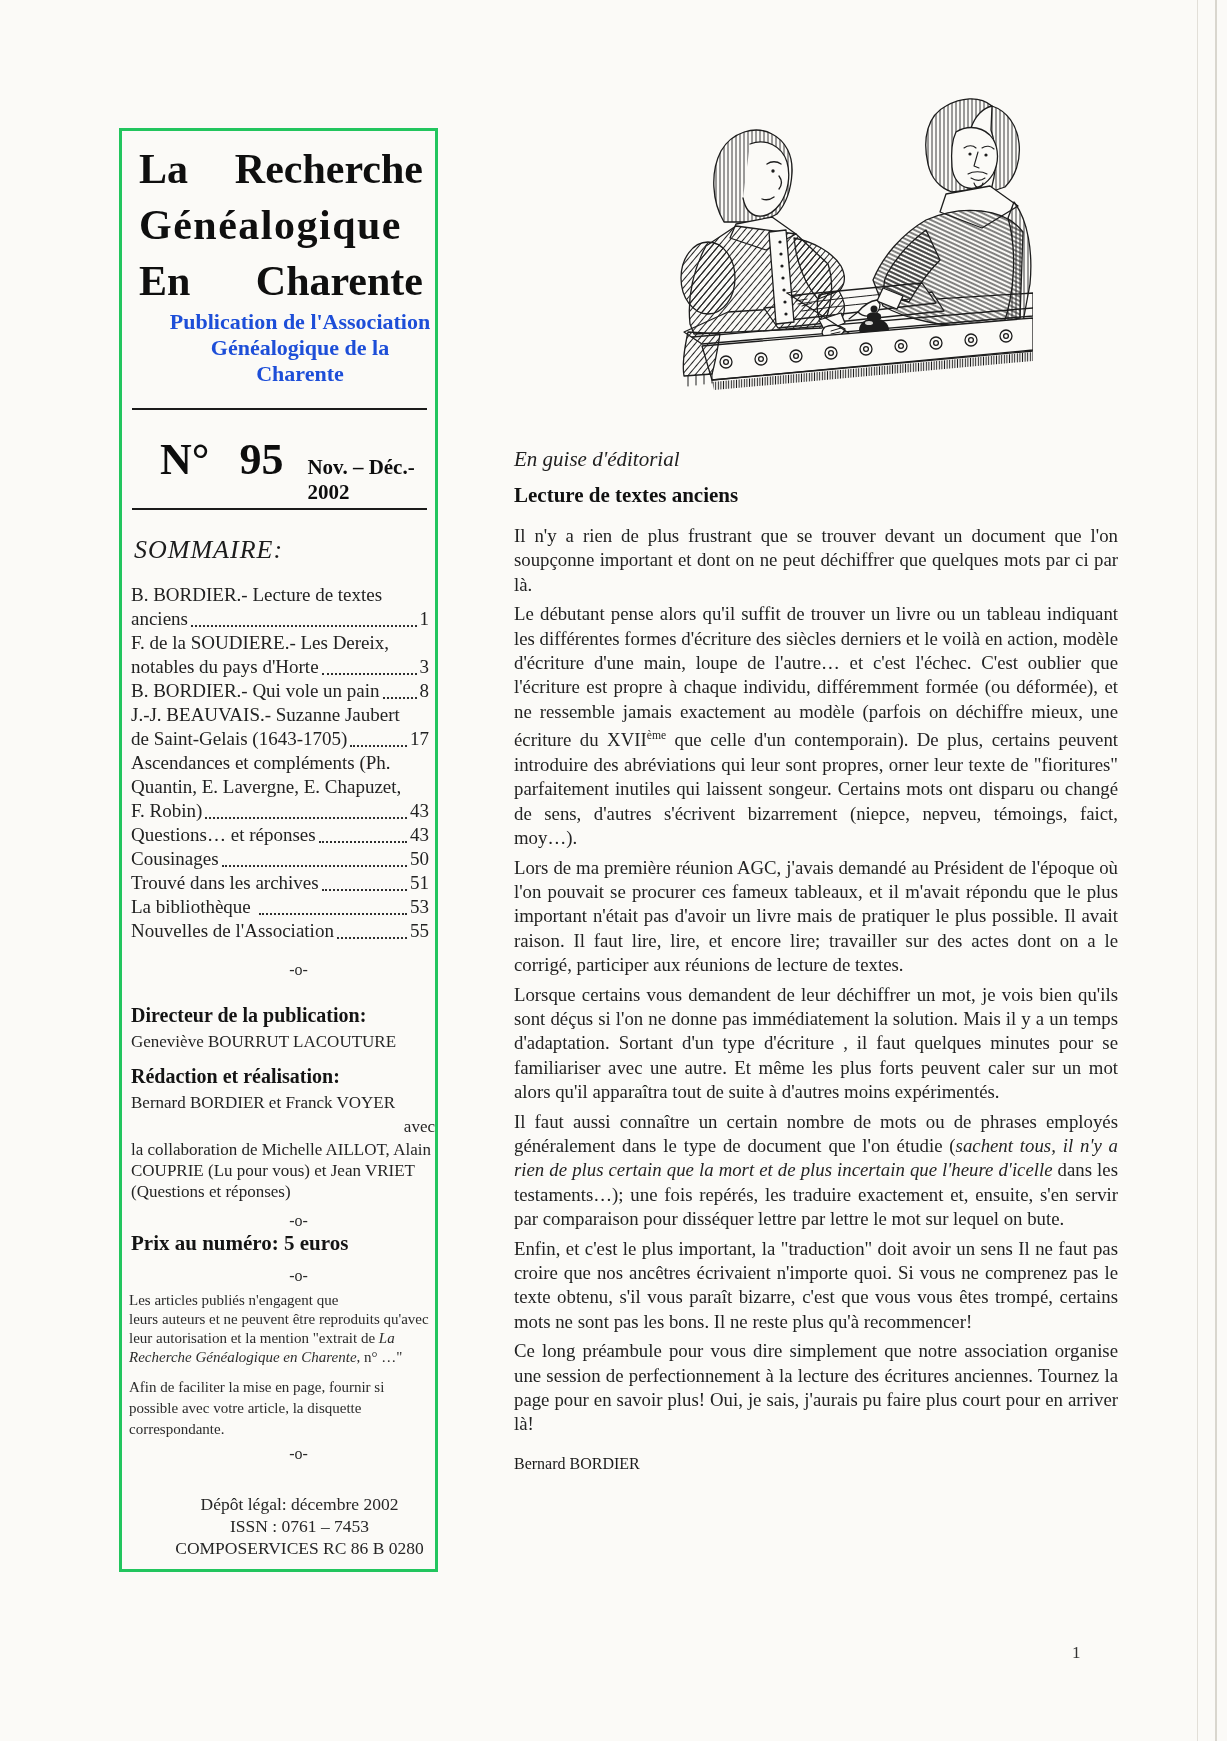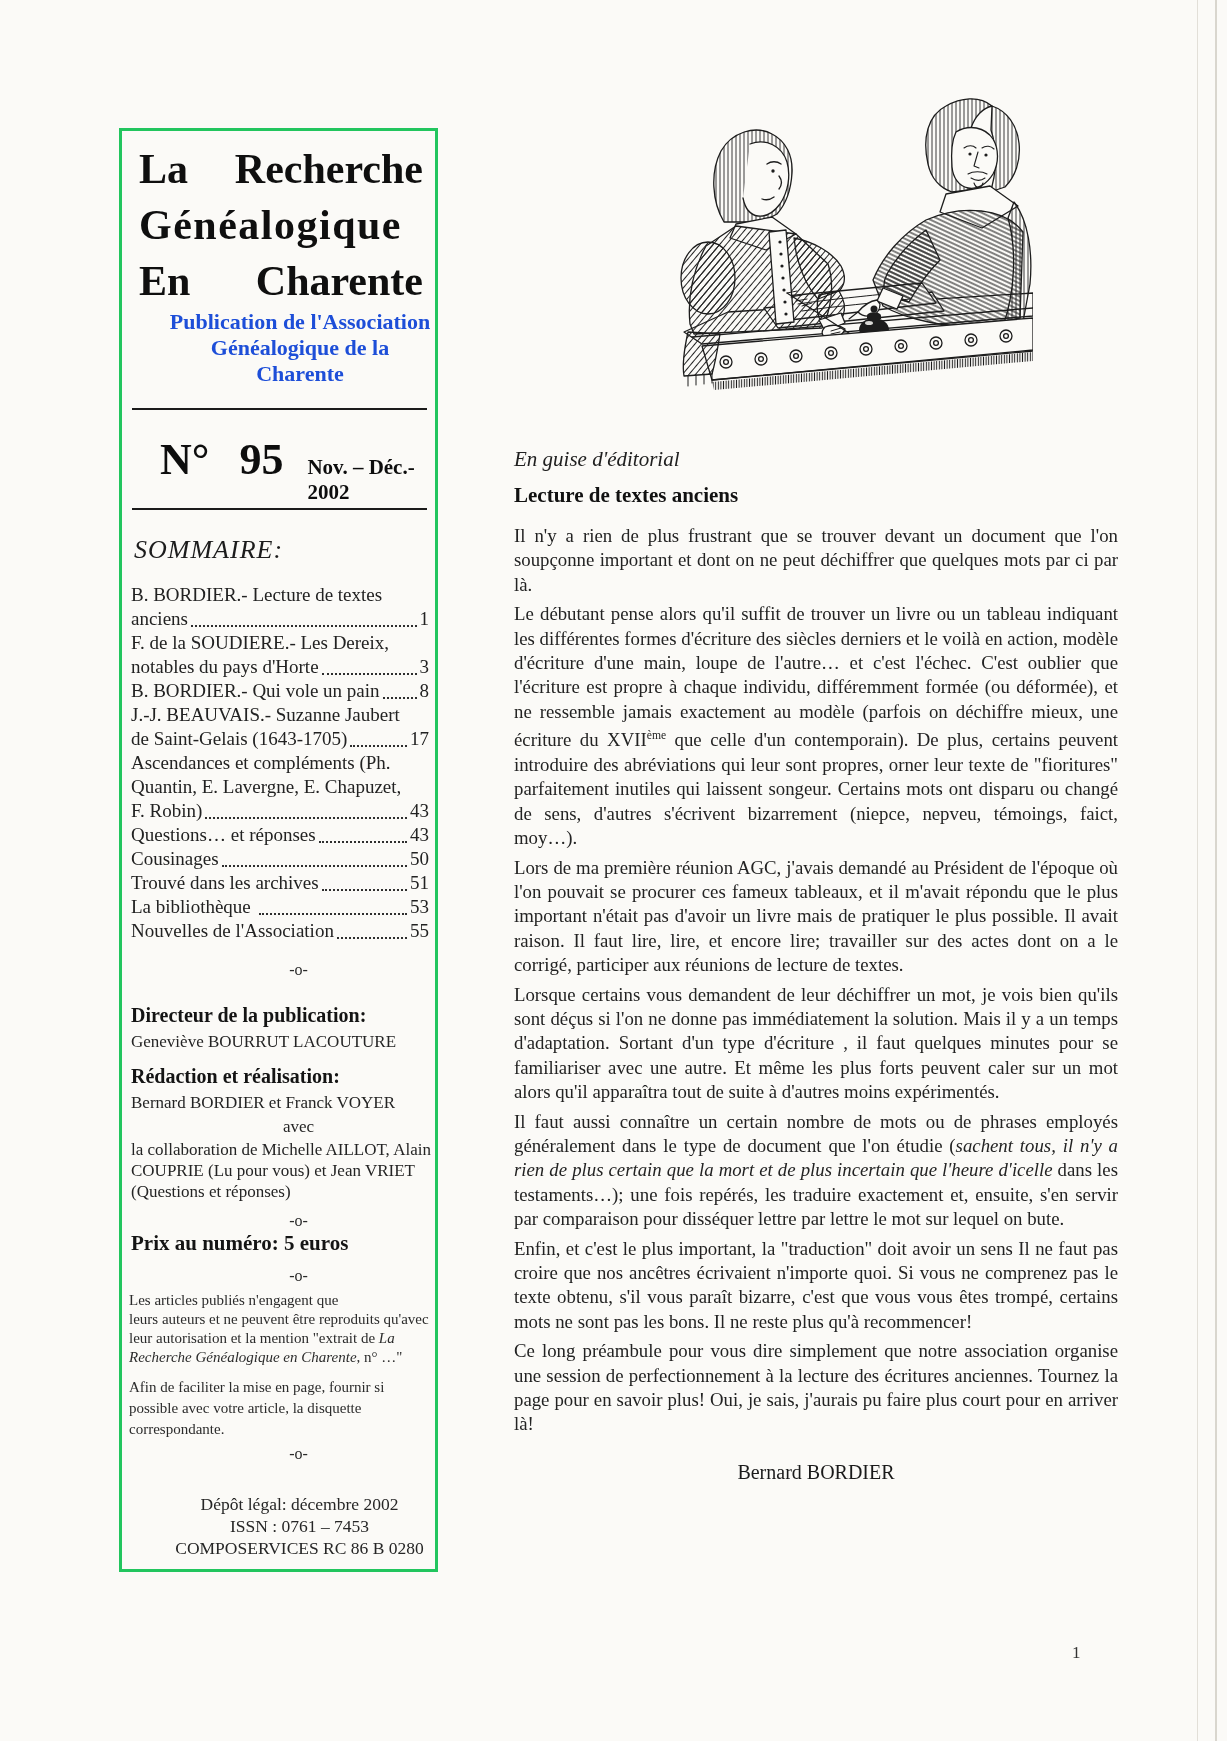--- a/index.html
+++ b/index.html
@@ -30,38 +30,38 @@
   .toc-last{display:flex;align-items:flex-end;}
   .toc-label{white-space:pre;}
   .toc-leader{flex:1;margin:0 3px 4px 3px;border-bottom:2.2px dotted #2e2e2e;align-self:flex-end;min-width:8px;}
   .toc-page{text-align:right;}
   .sep{position:absolute;left:0;right:0;padding-left:40px;text-align:center;font-size:16px;color:#2a2a2a;}
   .sep1{top:830px}.sep2{top:1081px}.sep3{top:1136px}.sep4{top:1314px}
   .pub-label{position:absolute;left:9px;font-size:20px;font-weight:bold;color:#141414;}
   .director-label{top:873px}.redaction-label{top:934px}
   .pub-name{position:absolute;left:9px;font-size:17px;}
   .director-name{top:901px}.redaction-names{top:962px}
-  .avec{position:absolute;top:986px;left:0;right:0;padding-left:40px;text-align:center;font-size:17px;}
+  .avec{position:absolute;top:986px;left:0;right:0;padding-left:40px;text-align:right;font-size:17px;}
   .collab{position:absolute;top:1008px;left:9px;width:310px;font-size:17px;line-height:21px;}
   .price{position:absolute;top:1100px;left:9px;font-size:21px;font-weight:bold;color:#141414;}
   .notice{position:absolute;left:7px;width:315px;font-size:15px;line-height:19px;color:#2b2b2b;}
   .notice1{top:1160px}
   .notice2{top:1246px;line-height:21px;}
   .legal{position:absolute;top:1362px;left:0;right:0;padding-left:42px;text-align:center;
          font-size:17.5px;line-height:22px;color:#262626;}
 
   
   .editorial{position:absolute;left:514px;top:447px;width:604px;}
   .kicker{font-style:italic;font-size:21px;color:#202020;}
   .ed-heading{font-weight:bold;font-size:21px;margin-top:11px;color:#111;}
   .ed-body{margin-top:16px;}
   .ed-body p{margin:0 0 5px 0;text-align:justify;font-size:18.8px;line-height:24.4px;color:#232323;}
   .ed-body sup{font-size:0.62em;}
   .ed-body em{font-style:italic;}
-  .signature{text-align:center;font-size:20px;margin-top:24px;color:#1a1a1a;}
+  .signature{text-align:left;font-size:16px;margin-top:18px;color:#1a1a1a;}
 
   .illustration{position:absolute;left:626px;top:80px;}
   .page-num{position:absolute;left:1072px;top:1643px;font-size:17px;color:#333;}
 </style>
 </head>
 <body>
 
 <div class="page">
 
   <div class="edge-line edge-a"></div>

